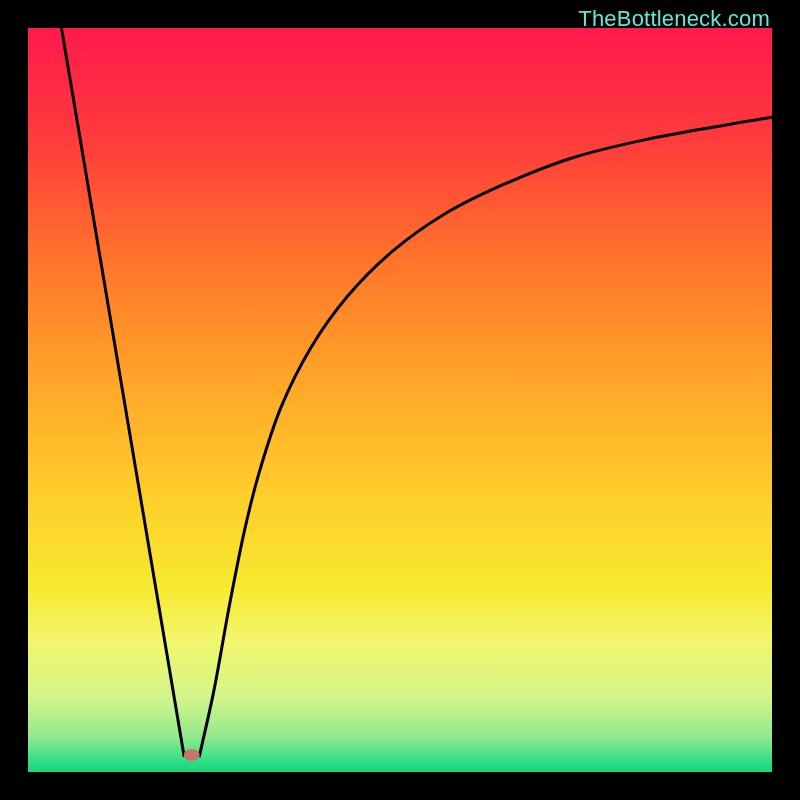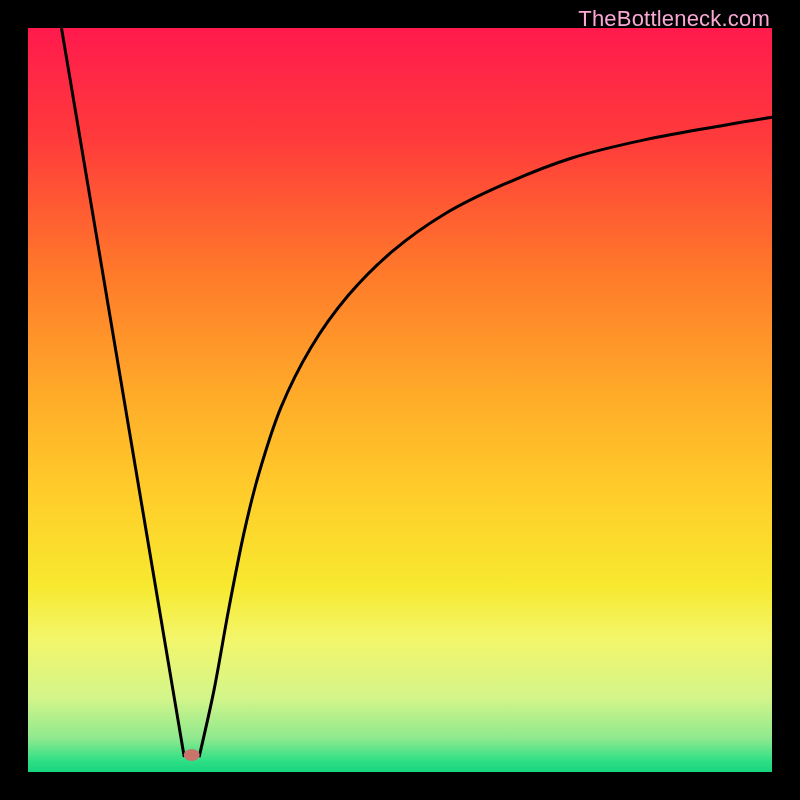--- a/index.html
+++ b/index.html
@@ -38,21 +38,21 @@
     position: absolute;
     top: 0;
     left: 0;
     width: 100%;
     height: 100%;
   }
   .watermark {
     position: absolute;
     top: 6px;
     right: 30px;
-    color: #f9a8d4;
+    color: #5eead4;
     font-size: 22px;
     font-weight: 500;
     letter-spacing: 0.2px;
   }
 </style>
 </head>
 <body>
 
 <div class="frame">
   <div class="plot-area">

